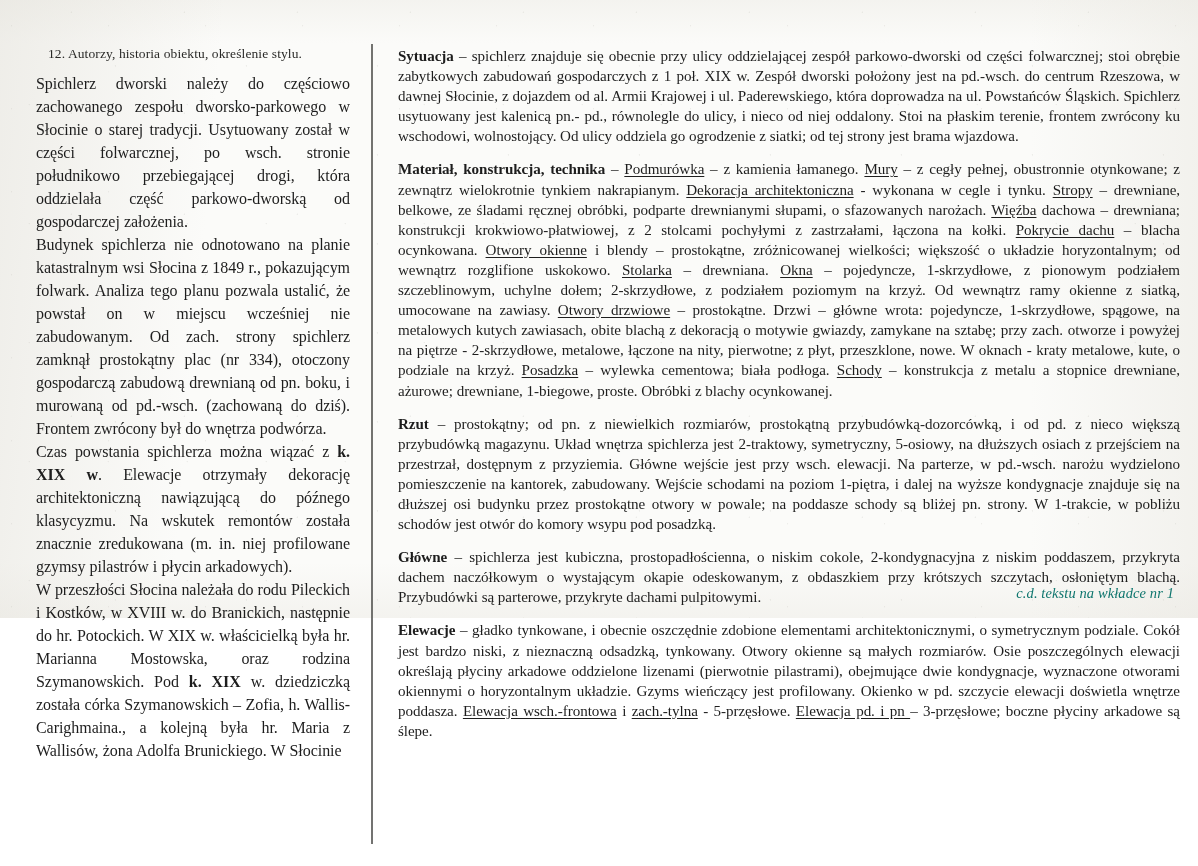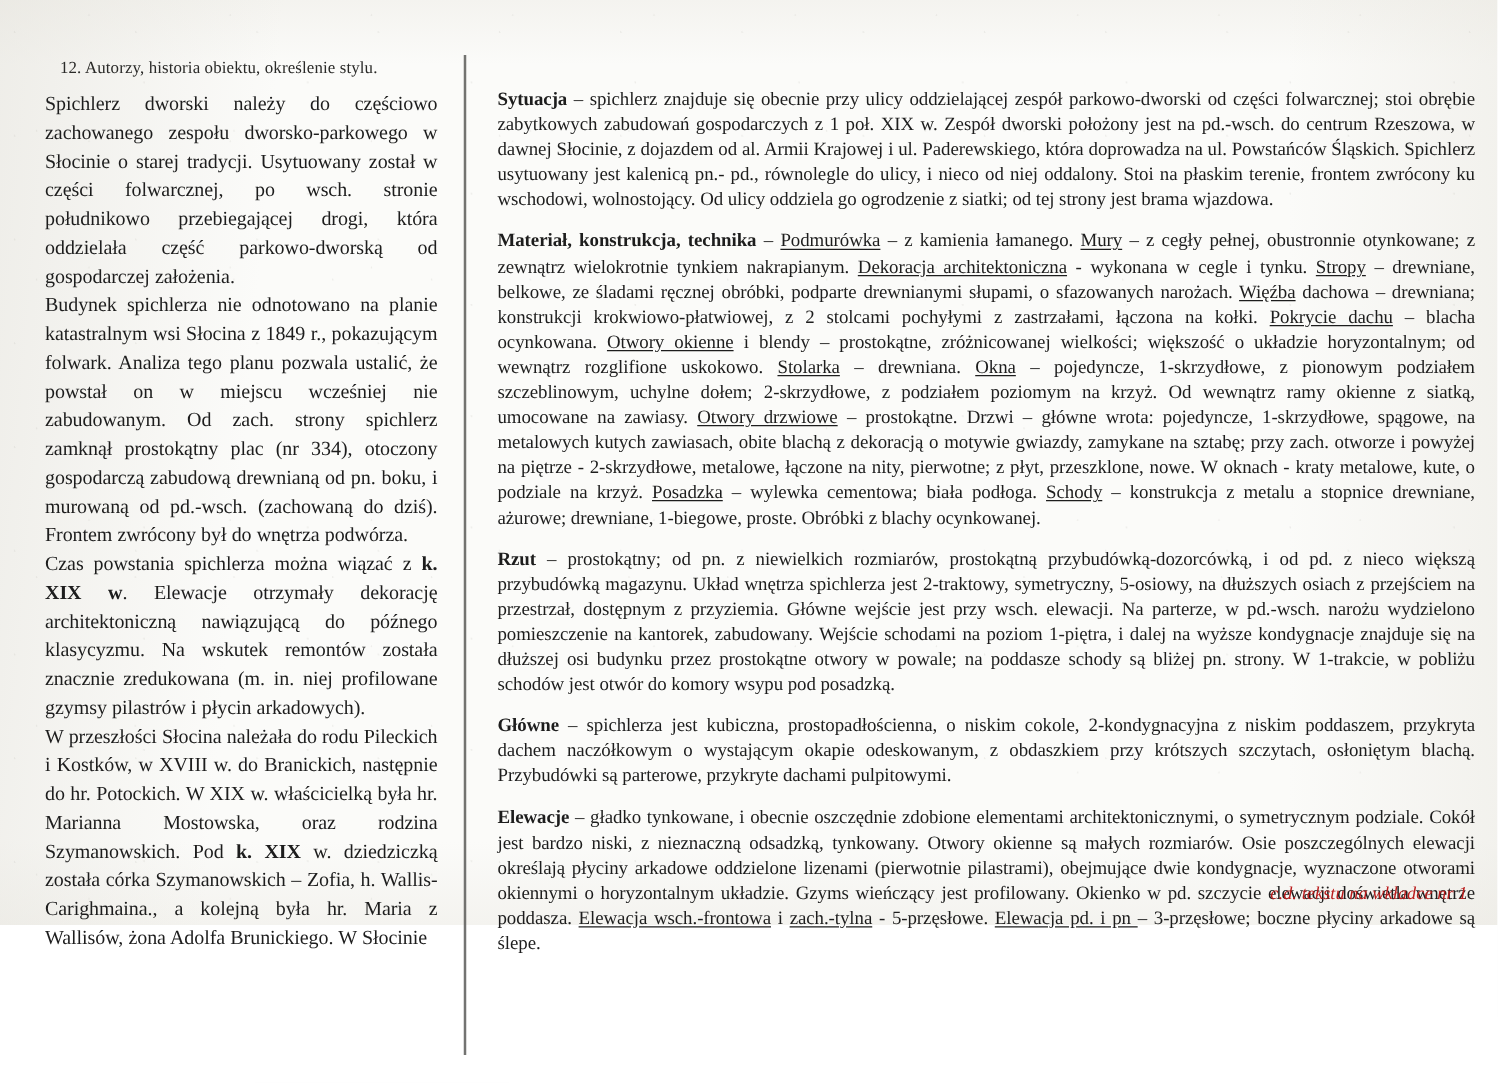--- a/index.html
+++ b/index.html
@@ -11,21 +11,21 @@
     width: 1198px;
     height: 866px;
     overflow: hidden;
     font-family: "Liberation Serif", "DejaVu Serif", serif;
     color: #1d1d1d;
   }
 
   .page {
     position: relative;
     width: 1198px;
-    height: 740px;
+    height: 618px;
     background: #fbfbf9;
   }
 
   
   .scan-tint {
     position: absolute;
     inset: 0;
     background:
       linear-gradient(95deg, rgba(228,226,219,0.55) 0%, rgba(255,255,255,0) 18%),
       linear-gradient(270deg, rgba(232,230,223,0.45) 0%, rgba(255,255,255,0) 14%),
@@ -86,36 +86,35 @@
     line-height: 23.0px;
     letter-spacing: -0.05px;
     word-spacing: 0.2px;
   }
 
   
   .col-right p.body {
     font-size: 15.1px;
     line-height: 20.1px;
     letter-spacing: -0.05px;
-    margin-top: 24px;
   }
   .col-right p.body + p.body {
     margin-top: 13px;
   }
 
   b, .b { font-weight: bold; }
   u, .u { text-decoration: underline; text-underline-offset: 2px; }
 
   .footer-note {
     position: absolute;
     right: 24px;
     bottom: 16px;
     font-style: italic;
     font-size: 14.5px;
-    color: #b91c1c;
+    color: #0f766e;
     letter-spacing: 0.1px;
   }
 
   
   .grain {
     position: absolute;
     inset: 0;
     pointer-events: none;
     opacity: 0.16;
     background-image:

